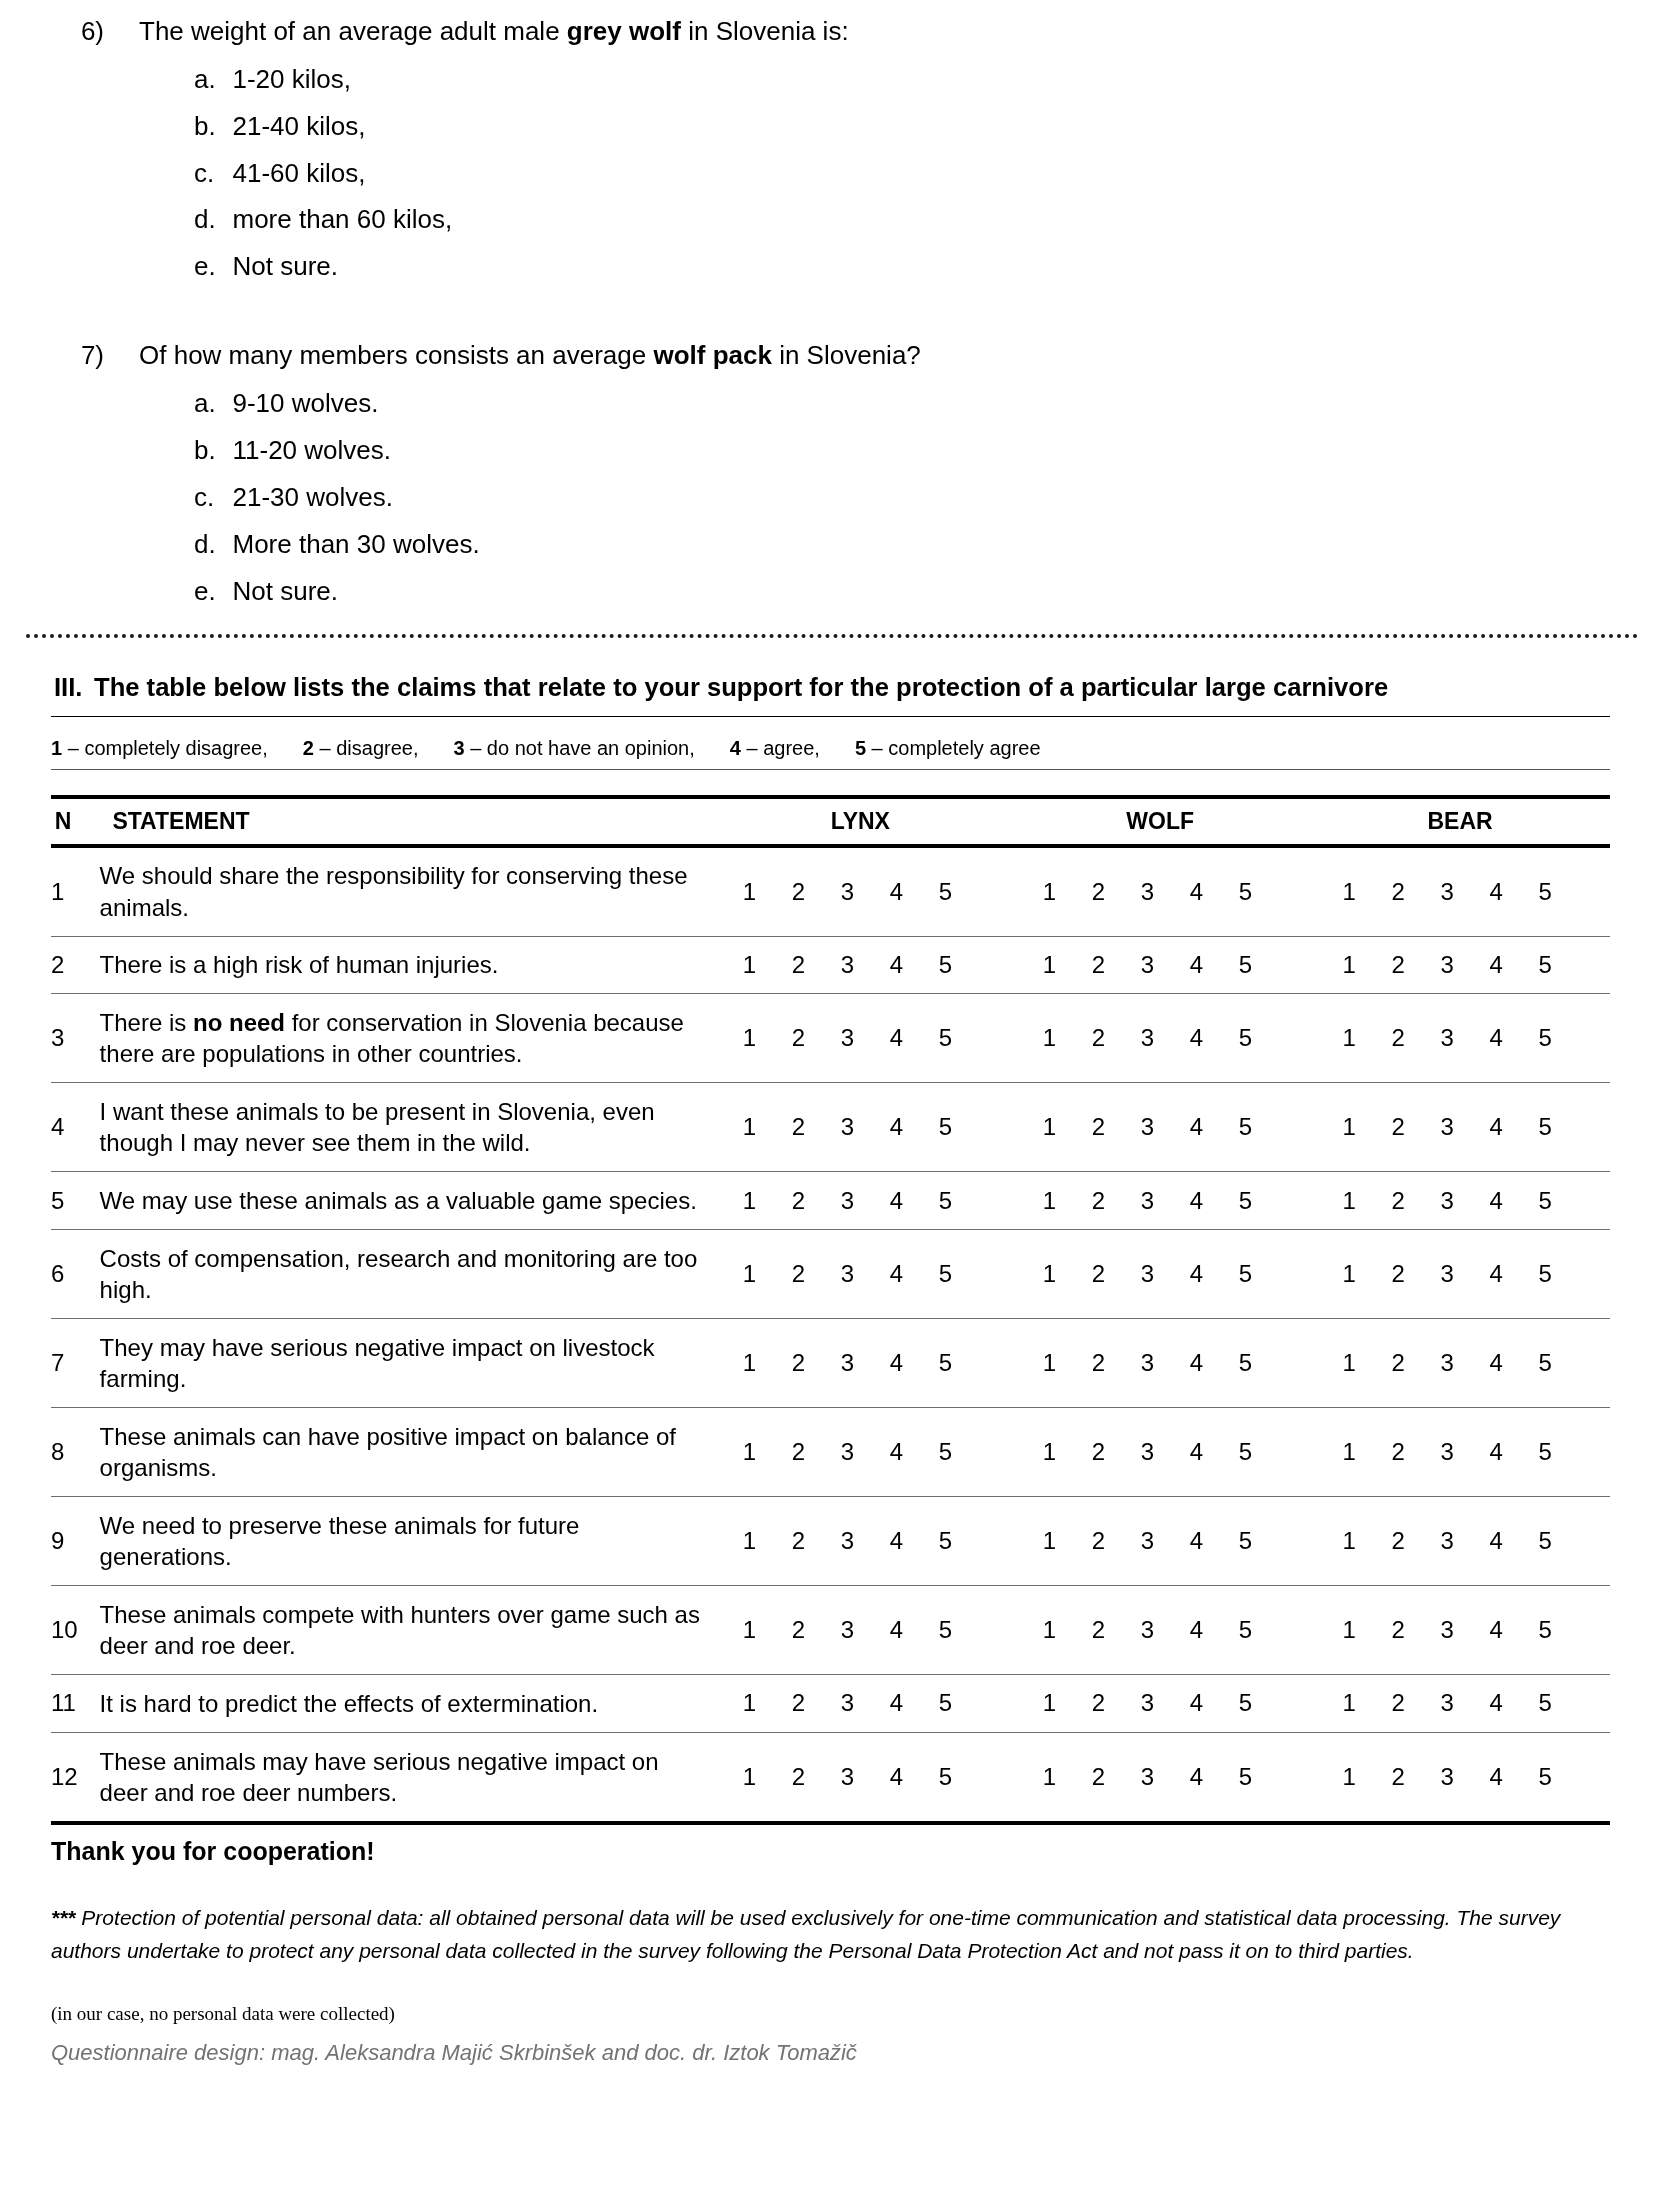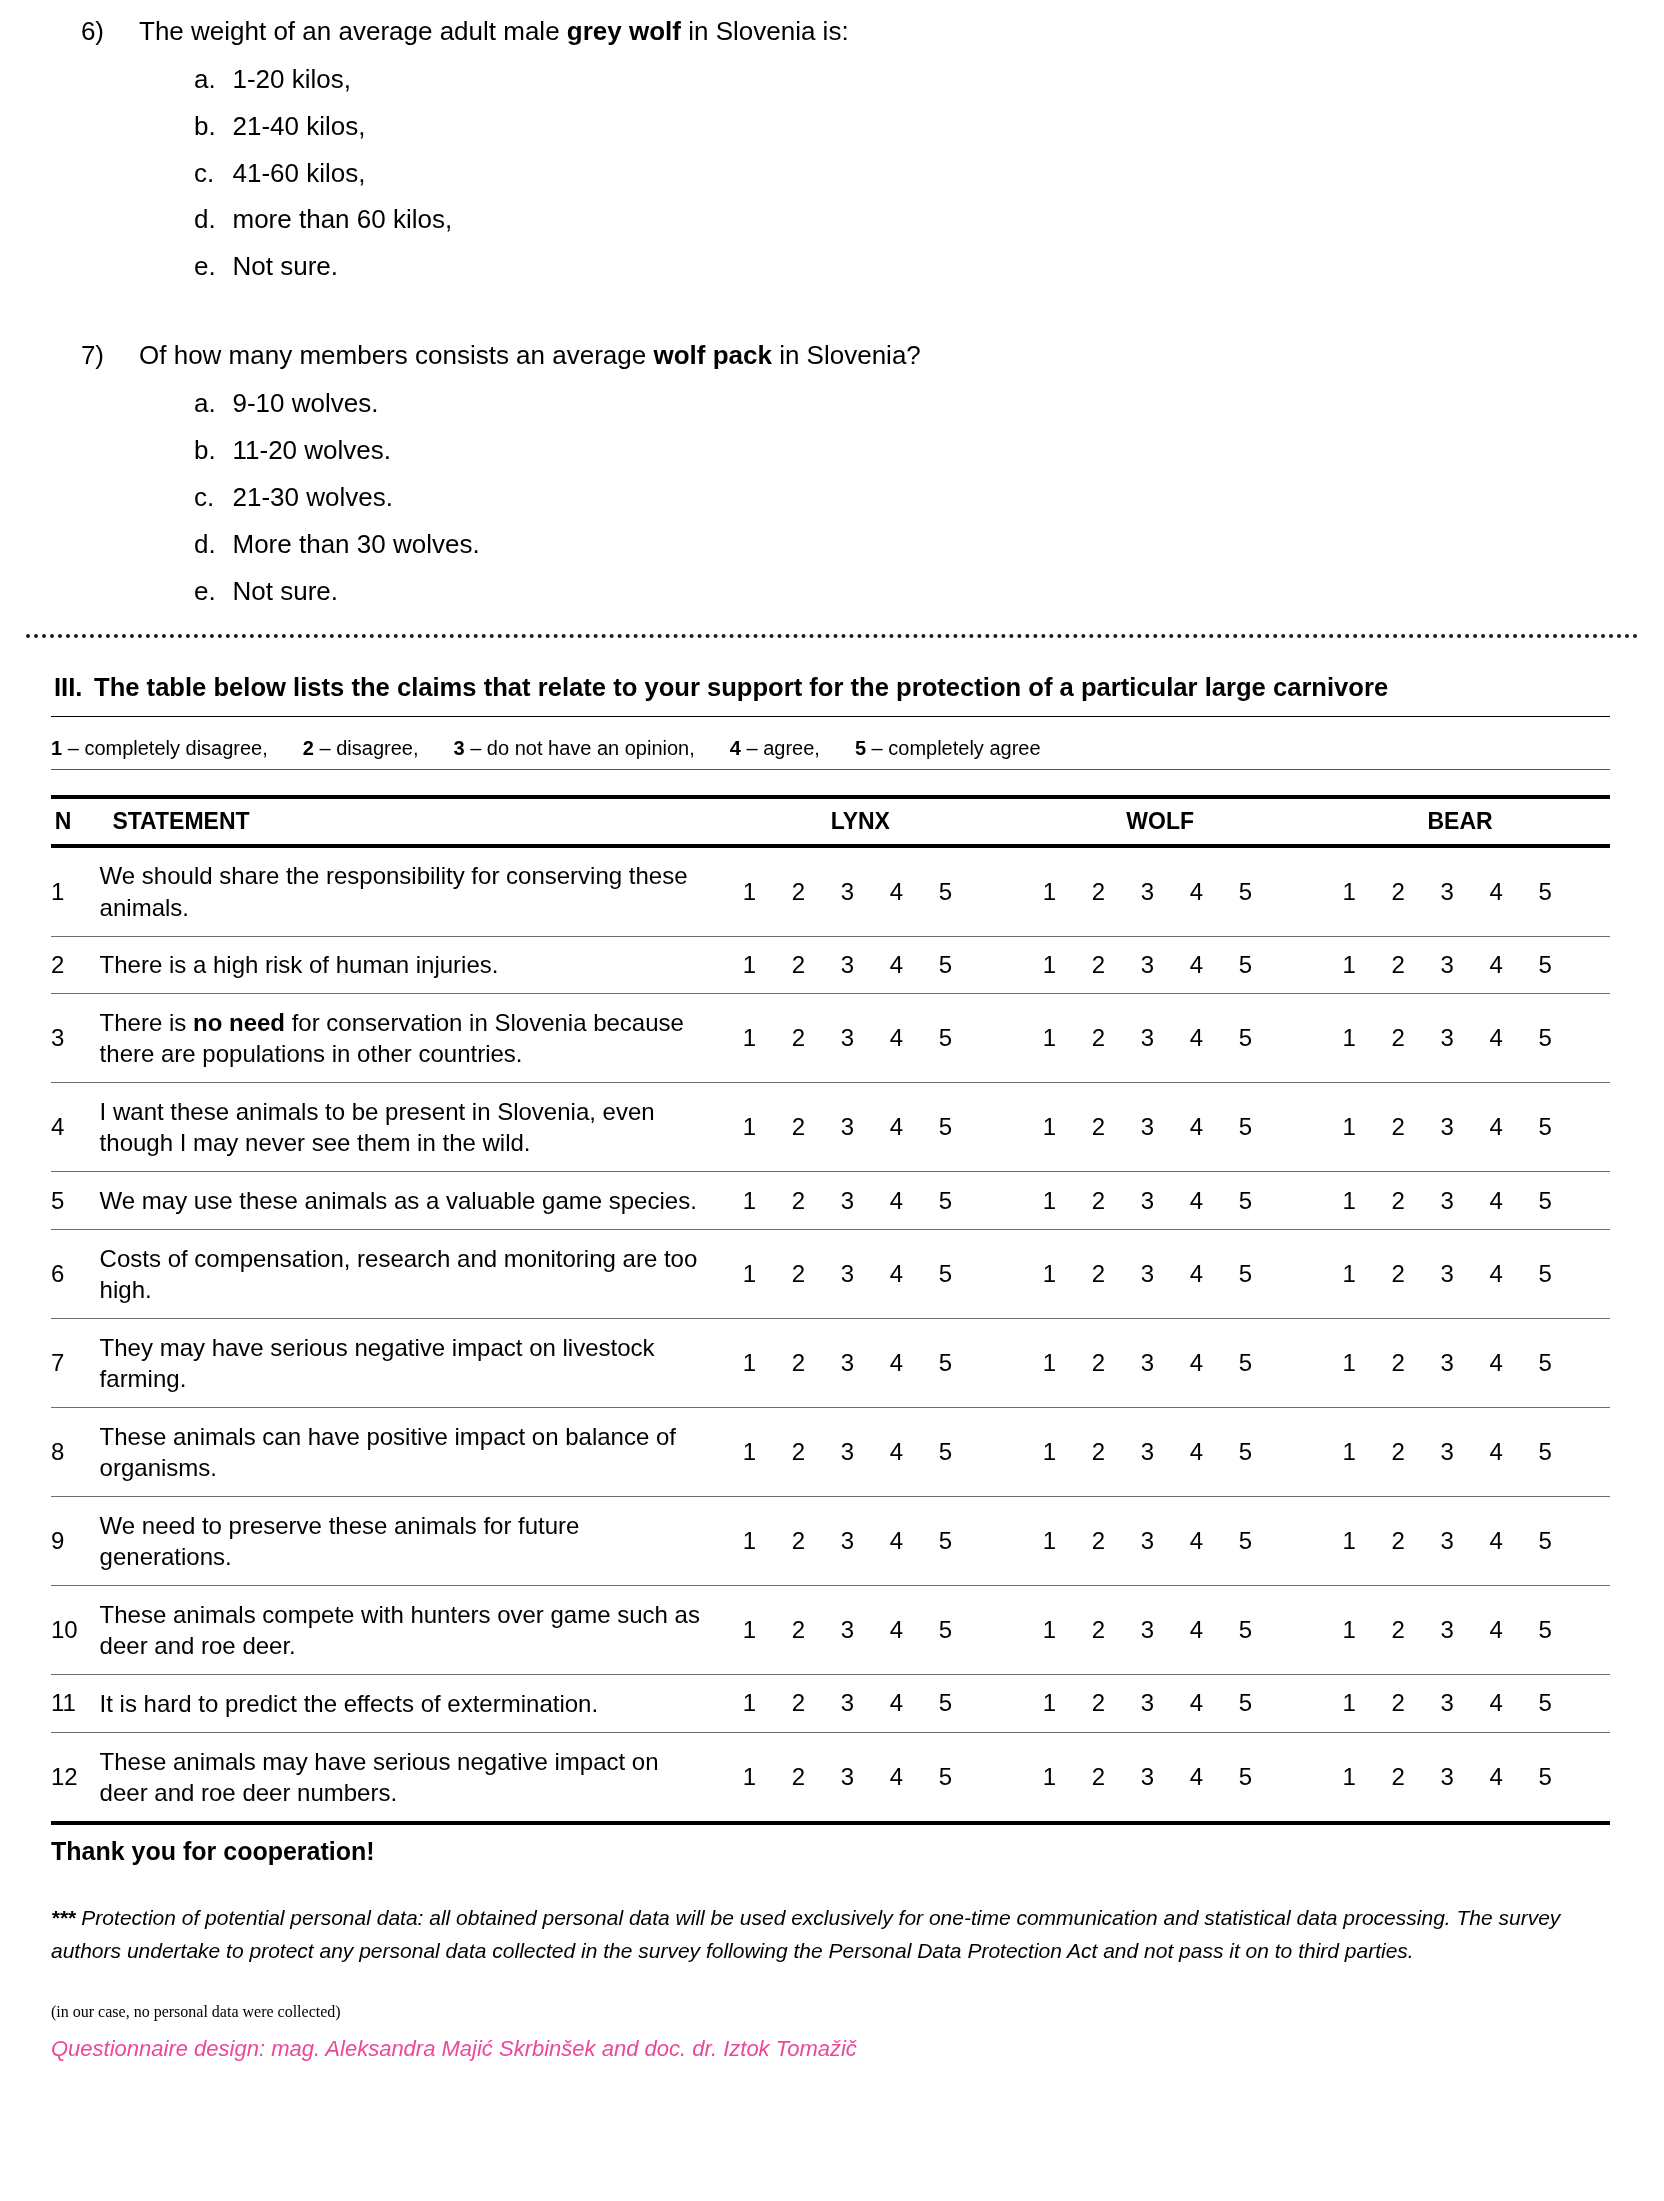--- a/index.html
+++ b/index.html
@@ -205,28 +205,28 @@
   }
   .note {
     margin: 36px 64px 0 51px;
     font-size: 21px;
     font-style: italic;
     line-height: 1.56;
   }
   .note b { font-weight: bold; font-style: italic; }
   .paren-note {
     margin: 35px 55px 0 51px;
-    font-size: 16px;
+    font-size: 19px;
     font-family: "Liberation Serif", serif;
   }
   .design-credit {
     margin: 14.6px 55px 0 51px;
     font-size: 22px;
     font-style: italic;
-    color: #ec4899;
+    color: #737373;
   }
 </style>
 </head>
 <body>
 
 <div class="page">
 
   <div class="questions">
     <div class="question">
       <div class="q-head">

